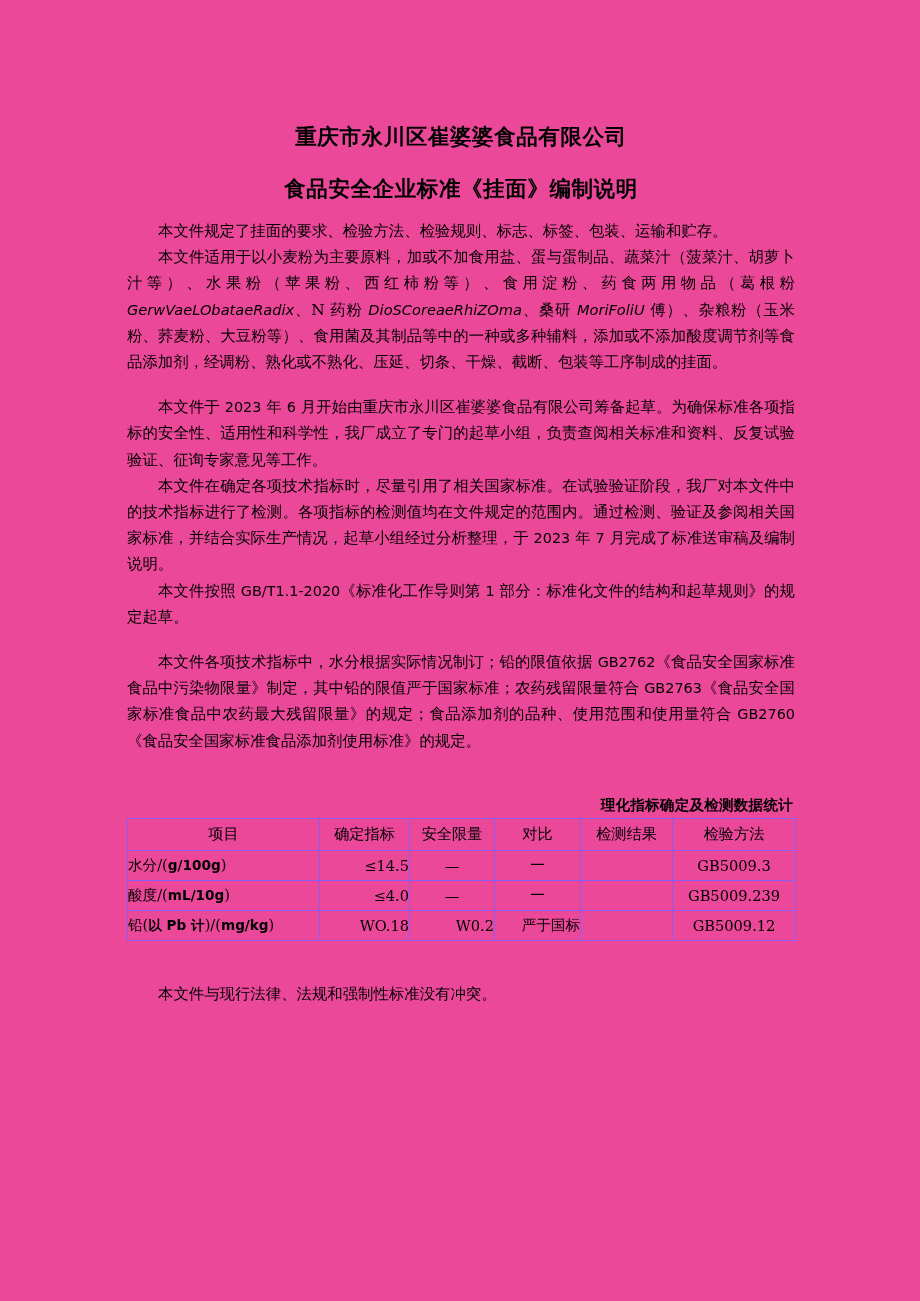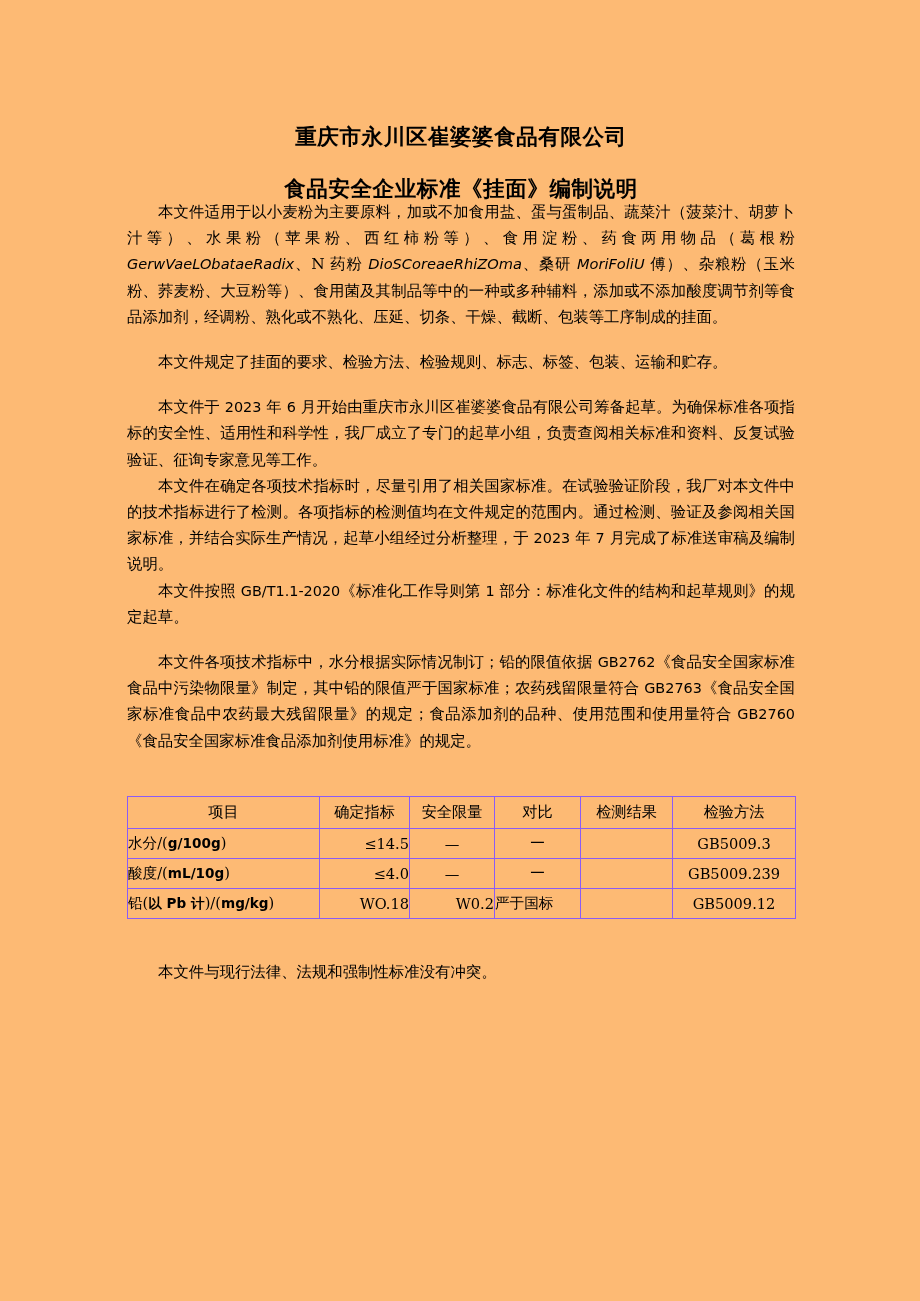--- a/index.html
+++ b/index.html
@@ -9,21 +9,21 @@
     background: #ffffff;
   }
   body {
     font-family: "DejaVu Serif", "Liberation Serif", serif;
     color: #000000;
   }
   .page {
     width: 920px;
     height: 1301px;
     position: relative;
-    background: #fdba74;
+    background: #ec4899;
     box-sizing: border-box;
     padding: 0;
     overflow: hidden;
   }
   .content {
     position: absolute;
     left: 127px;
     top: 0;
     width: 668px;
   }
@@ -106,21 +106,21 @@
     text-align: center;
     font-size: 15.2px;
     height: 31px;
   }
   td.col-item {
     text-align: left;
     padding-left: 3px;
     font-size: 14.4px;
   }
   td.ctr {
-    text-align: left;
+    text-align: right;
   }
   td.bold-val {
     font-weight: bold;
     font-size: 14.2px;
     text-align: right;
     font-family: "DejaVu Serif", "Liberation Serif", serif;
   }
   td.method {
     font-weight: bold;
     text-align: center;
@@ -140,30 +140,31 @@
 </style>
 </head>
 <body>
 
 <div class="page">
   <div class="content">
 
     <div class="doc-title title-line-1">重庆市永川区崔婆婆食品有限公司</div>
     <div class="doc-title title-line-2">食品安全企业标准《挂面》编制说明</div>
 
+    <p class="body-text gap-after-head">本文件规定了挂面的要求、检验方法、检验规则、标志、标签、包装、运输和贮存。</p>
     <p class="body-text gap-sm">本文件适用于以小麦粉为主要原料，加或不加食用盐、蛋与蛋制品、蔬菜汁（菠菜汁、胡萝卜汁等）、水果粉（苹果粉、西红柿粉等）、食用淀粉、药食两用物品（葛根粉 <span class="latin">GerwVaeLObataeRadix</span>、N 药粉 <span class="latin">DioSCoreaeRhiZOma</span>、桑研 <span class="latin">MoriFoliU</span> 傅）、杂粮粉（玉米粉、荞麦粉、大豆粉等）、食用菌及其制品等中的一种或多种辅料，添加或不添加酸度调节剂等食品添加剂，经调粉、熟化或不熟化、压延、切条、干燥、截断、包装等工序制成的挂面。</p>
-    <p class="body-text gap-after-head">本文件规定了挂面的要求、检验方法、检验规则、标志、标签、包装、运输和贮存。</p>
 
     <p class="body-text gap-after-head">本文件于 <span class="sans-num">2023</span> 年 <span class="sans-num">6</span> 月开始由重庆市永川区崔婆婆食品有限公司筹备起草。为确保标准各项指标的安全性、适用性和科学性，我厂成立了专门的起草小组，负责查阅相关标准和资料、反复试验验证、征询专家意见等工作。</p>
     <p class="body-text gap-sm">本文件在确定各项技术指标时，尽量引用了相关国家标准。在试验验证阶段，我厂对本文件中的技术指标进行了检测。各项指标的检测值均在文件规定的范围内。通过检测、验证及参阅相关国家标准，并结合实际生产情况，起草小组经过分析整理，于 <span class="sans-num">2023</span> 年 <span class="sans-num">7</span> 月完成了标准送审稿及编制说明。</p>
     <p class="body-text gap-sm">本文件按照 <span class="sans-num">GB/T1.1-2020</span>《标准化工作导则第 <span class="sans-num">1</span> 部分：标准化文件的结构和起草规则》的规定起草。</p>
 
     <p class="body-text gap-after-head">本文件各项技术指标中，水分根据实际情况制订；铅的限值依据 <span class="sans-num">GB2762</span>《食品安全国家标准食品中污染物限量》制定，其中铅的限值严于国家标准；农药残留限量符合 <span class="sans-num">GB2763</span>《食品安全国家标准食品中农药最大残留限量》的规定；食品添加剂的品种、使用范围和使用量符合 <span class="sans-num">GB2760</span>《食品安全国家标准食品添加剂使用标准》的规定。</p>
 
     <div class="table-wrap">
+      <div class="table-caption">理化指标确定及检测数据统计</div>
       <table class="data-table">
         <colgroup>
           <col style="width:192px">
           <col style="width:90px">
           <col style="width:85px">
           <col style="width:86px">
           <col style="width:92px">
           <col style="width:123px">
         </colgroup>
         <thead>

